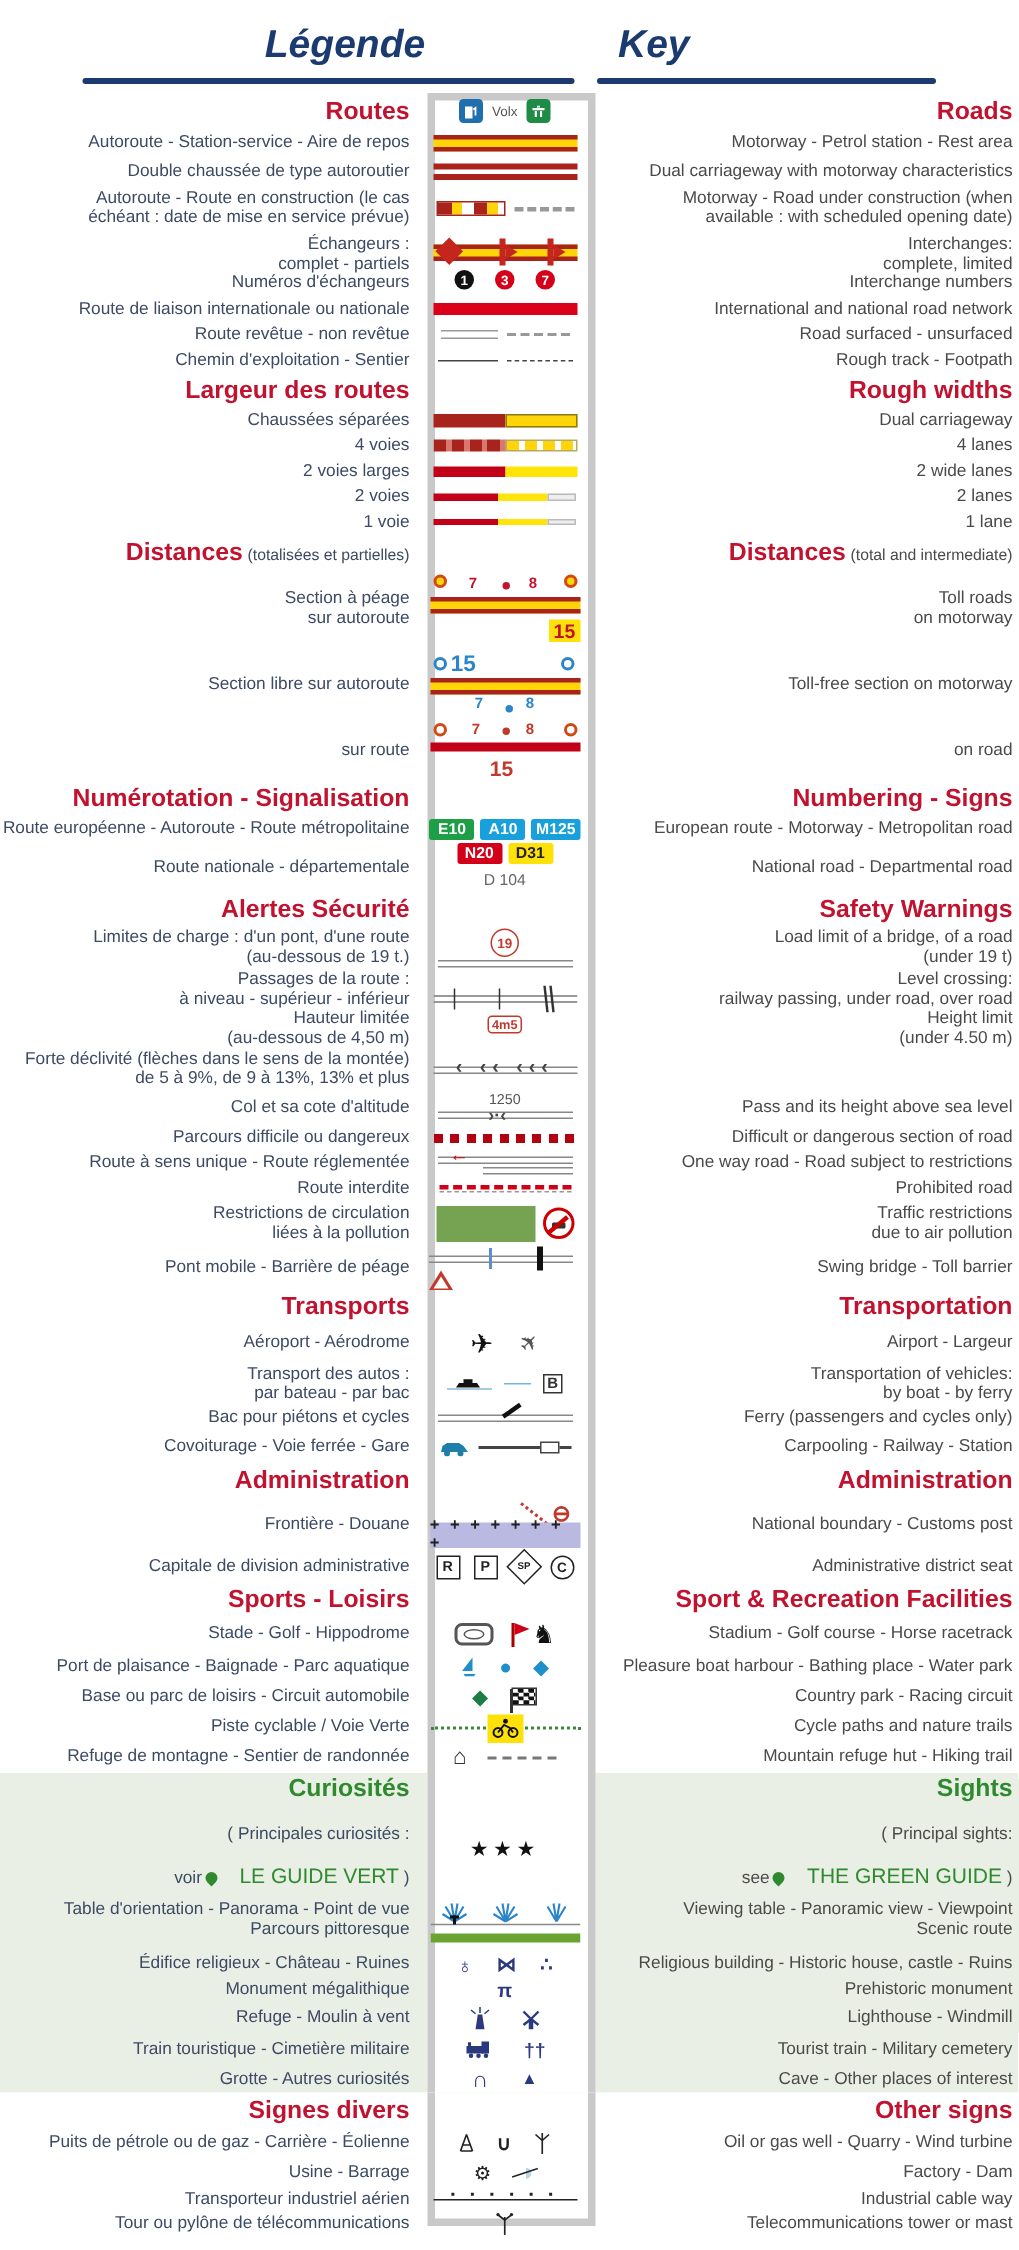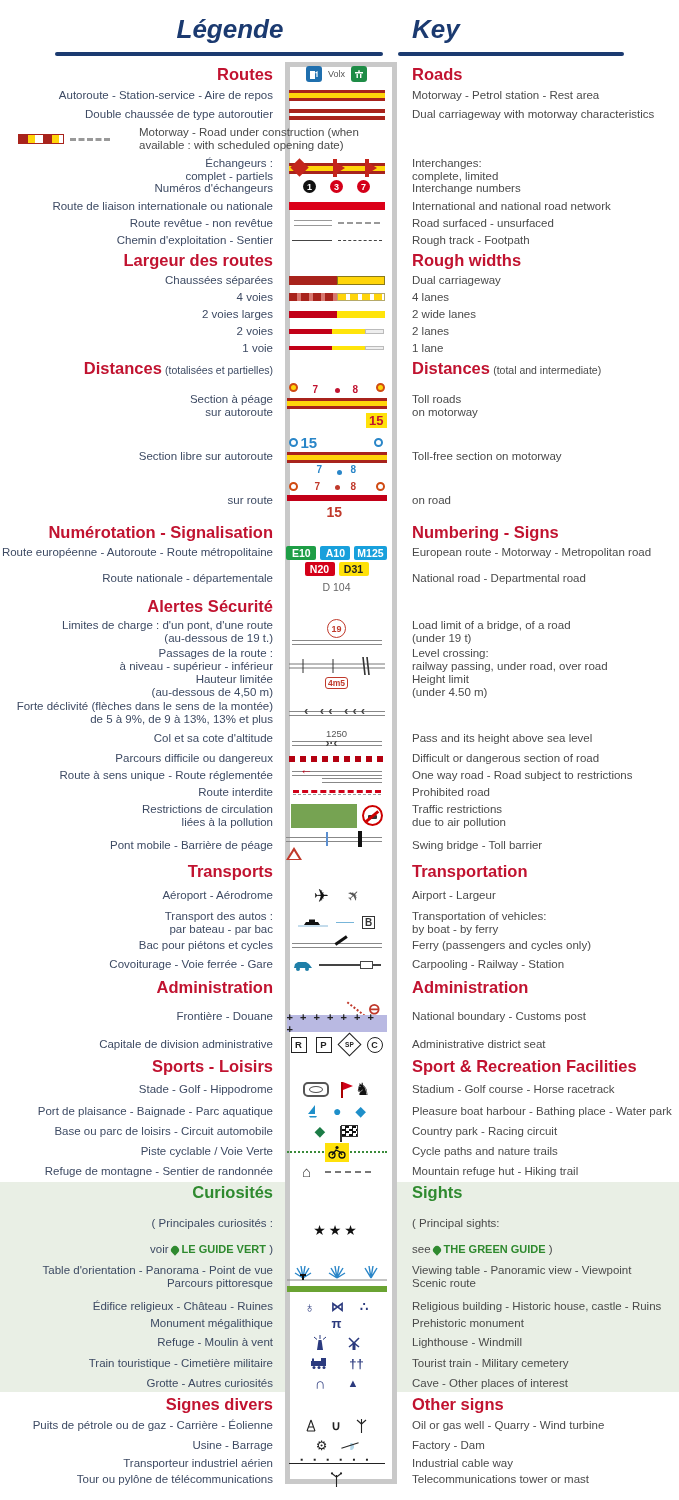--- a/index.html
+++ b/index.html
@@ -15,21 +15,21 @@
   .t-en{position:absolute;left:412px;top:14px;font-size:26px;font-weight:bold;
         font-style:italic;color:#1b3a70;}
   .tline{position:absolute;top:52px;height:4px;background:#1b3a70;border-radius:3px;}
   .tl1{left:55px;width:328px;} .tl2{left:398px;width:226px;}
   
   .row{display:flex;align-items:center;min-height:16px;margin:1px 0;}
   .fr{width:273px;text-align:right;font-size:11.5px;line-height:1.12;color:#3d4a63;
       white-space:pre-line;}
   .sym{width:127px;box-sizing:border-box;padding:0 13px;display:flex;align-items:center;
        justify-content:center;gap:6px;flex-wrap:wrap;}
-  .en{flex:1;padding:0 4px 0 12px;text-align:left;font-size:11.5px;line-height:1.12;
+  .en{flex:1;padding:0 4px 0 12px;text-align:right;font-size:11.5px;line-height:1.12;
       color:#4a4a4a;white-space:pre-line;}
   .sec-h{min-height:22px;}
   .hfr,.hen{font-size:16.5px;font-weight:bold;color:#c11330;}
   .hsmall{font-size:10.5px;font-weight:normal;color:#3d4a63;}
   .hsmall-en{font-size:10.5px;font-weight:normal;color:#4a4a4a;}
   .green .hfr,.green .hen{color:#2f8a2f;}
   
   .band{position:relative;background:#e9efe5;}
   .band .center-mask{position:absolute;left:285px;top:0;bottom:0;width:102px;background:#fff;
         border-left:5px solid #c9c9c9;border-right:5px solid #c9c9c9;z-index:1;}
@@ -99,21 +99,21 @@
   .flag b{position:absolute;left:2px;top:0;width:0;height:0;border-top:4px solid transparent;
           border-bottom:4px solid transparent;border-left:10px solid #d00018;}
   .chk{width:15px;height:10px;border:1px solid #333;
        background:repeating-conic-gradient(#111 0 25%,#fff 0 50%) 0 0/7px 5px;position:relative;}
   .chk b{position:absolute;left:-2px;top:0;width:1.5px;height:16px;background:#333;}
   .cycline{position:relative;width:100px;border-top:2.5px dotted #3a8a3a;}
   .cyc{position:absolute;left:38px;top:-10px;width:24px;height:19px;background:#ffe10a;
        display:flex;align-items:center;justify-content:center;}
   .pin{display:inline-block;width:8px;height:8px;background:#2f8a2f;border-radius:50% 50% 50% 0;
        transform:rotate(-45deg);margin:0 3px 0 2px;vertical-align:middle;}
-  .guide{color:#2f8a2f;font-weight:bold;font-size:11px;}
+  .guide{color:#2f8a2f;font-weight:normal;font-size:14px;margin-left:12px;}
   .navy{color:#2b3a7e;} .blk{color:#222;}
   .chipb{width:16px;height:16px;border-radius:3px;display:inline-flex;align-items:center;
          justify-content:center;flex:none;}
   .dam{color:#b5d8ea;font-size:16px;text-shadow:0 0 0 #b5d8ea;}
   svg{display:block;}
 </style>
 </head>
 <body>
 
 <div class="page">
@@ -162,20 +162,22 @@
       <div class="sym">
         <div style="width:96px">
             <div style="height:4px;background:#a8231c;margin-bottom:3px"></div>
             <div style="height:4px;background:#a8231c"></div>
           </div>
       </div>
       <div class="en">Dual carriageway with motorway characteristics</div>
     </div>
 
     <div class="row h2" style="min-height:30px">
+      <div class="fr">Autoroute - Route en construction (le cas
+échéant : date de mise en service prévue)</div>
       <div class="sym">
         <div class="seg"></div>
           <div class="gdash"></div>
       </div>
       <div class="en">Motorway - Road under construction (when
 available : with scheduled opening date)</div>
     </div>
 
     <div class="row" style="min-height:42px">
       <div class="fr">Échangeurs :
@@ -359,20 +361,21 @@
         <span class="badge bred">N20</span>
         <span class="badge byellow">D31</span>
         <span class="badge bplain">D 104</span>
       </div>
       <div class="en">National road - Departmental road</div>
     </div>
 
     <div class="row sec-h">
       <div class="fr"><span class="hfr">Alertes Sécurité</span></div>
       <div class="sym"></div>
+      <div class="en"><span class="hen">Safety Warnings</span></div>
     </div>
 
     <div class="row" style="min-height:28px">
       <div class="fr">Limites de charge : d'un pont, d'une route
 (au-dessous de 19 t.)</div>
       <div class="sym" style="flex-direction:column;gap:2px">
         <span class="circ19">19</span>
         <div class="dbl"></div>
       </div>
       <div class="en">Load limit of a bridge, of a road

